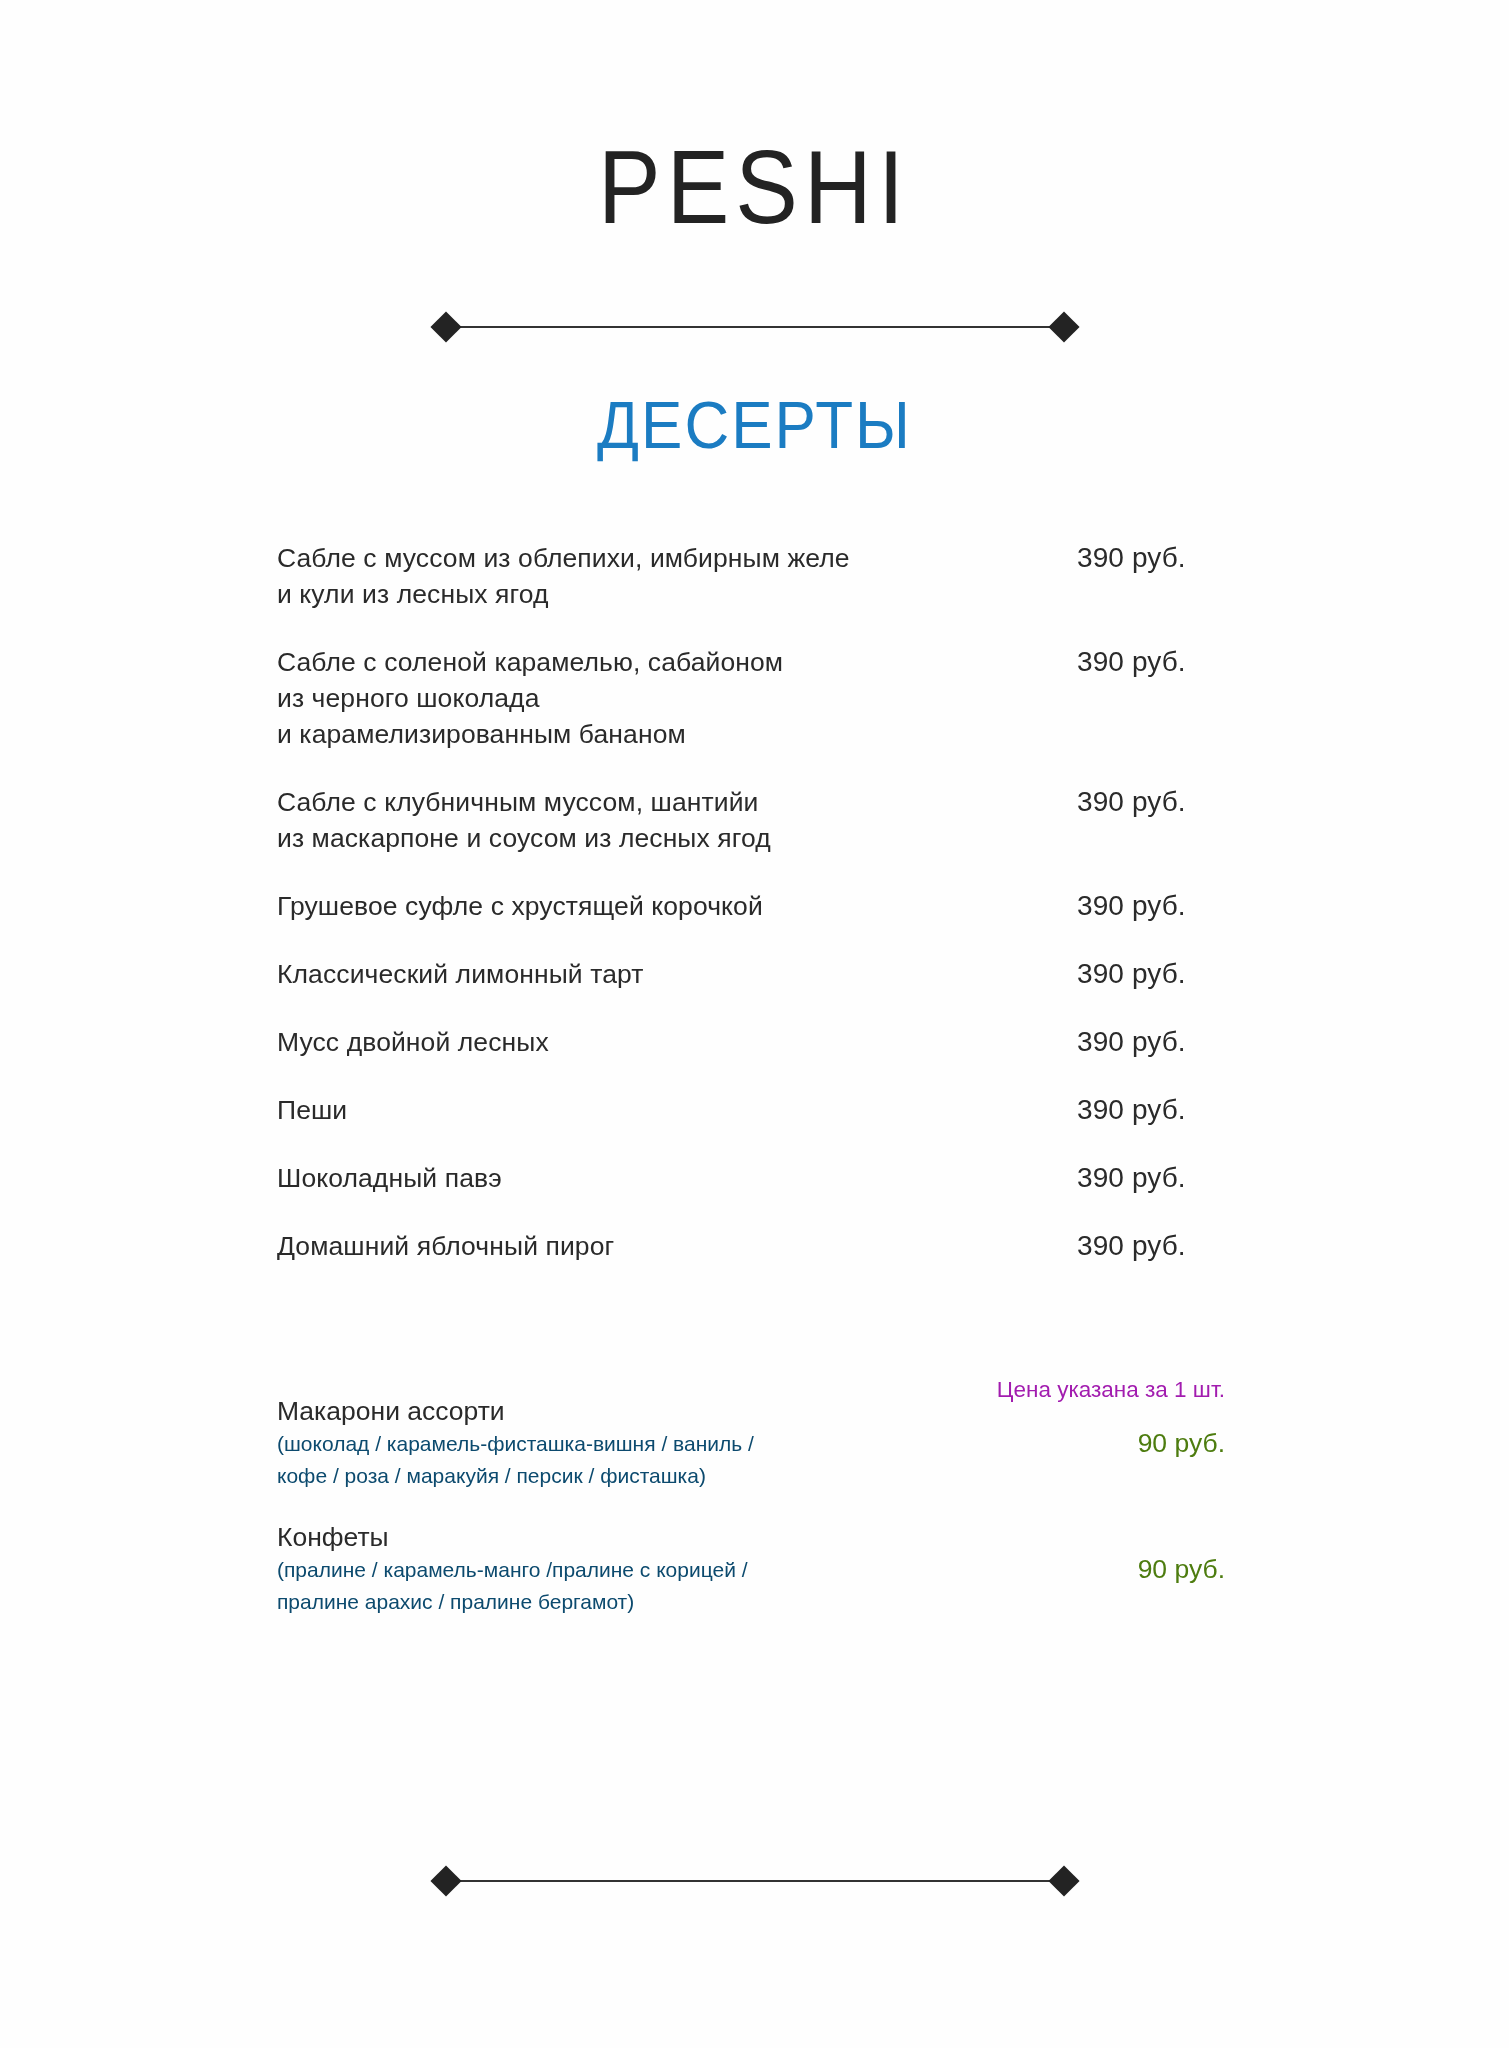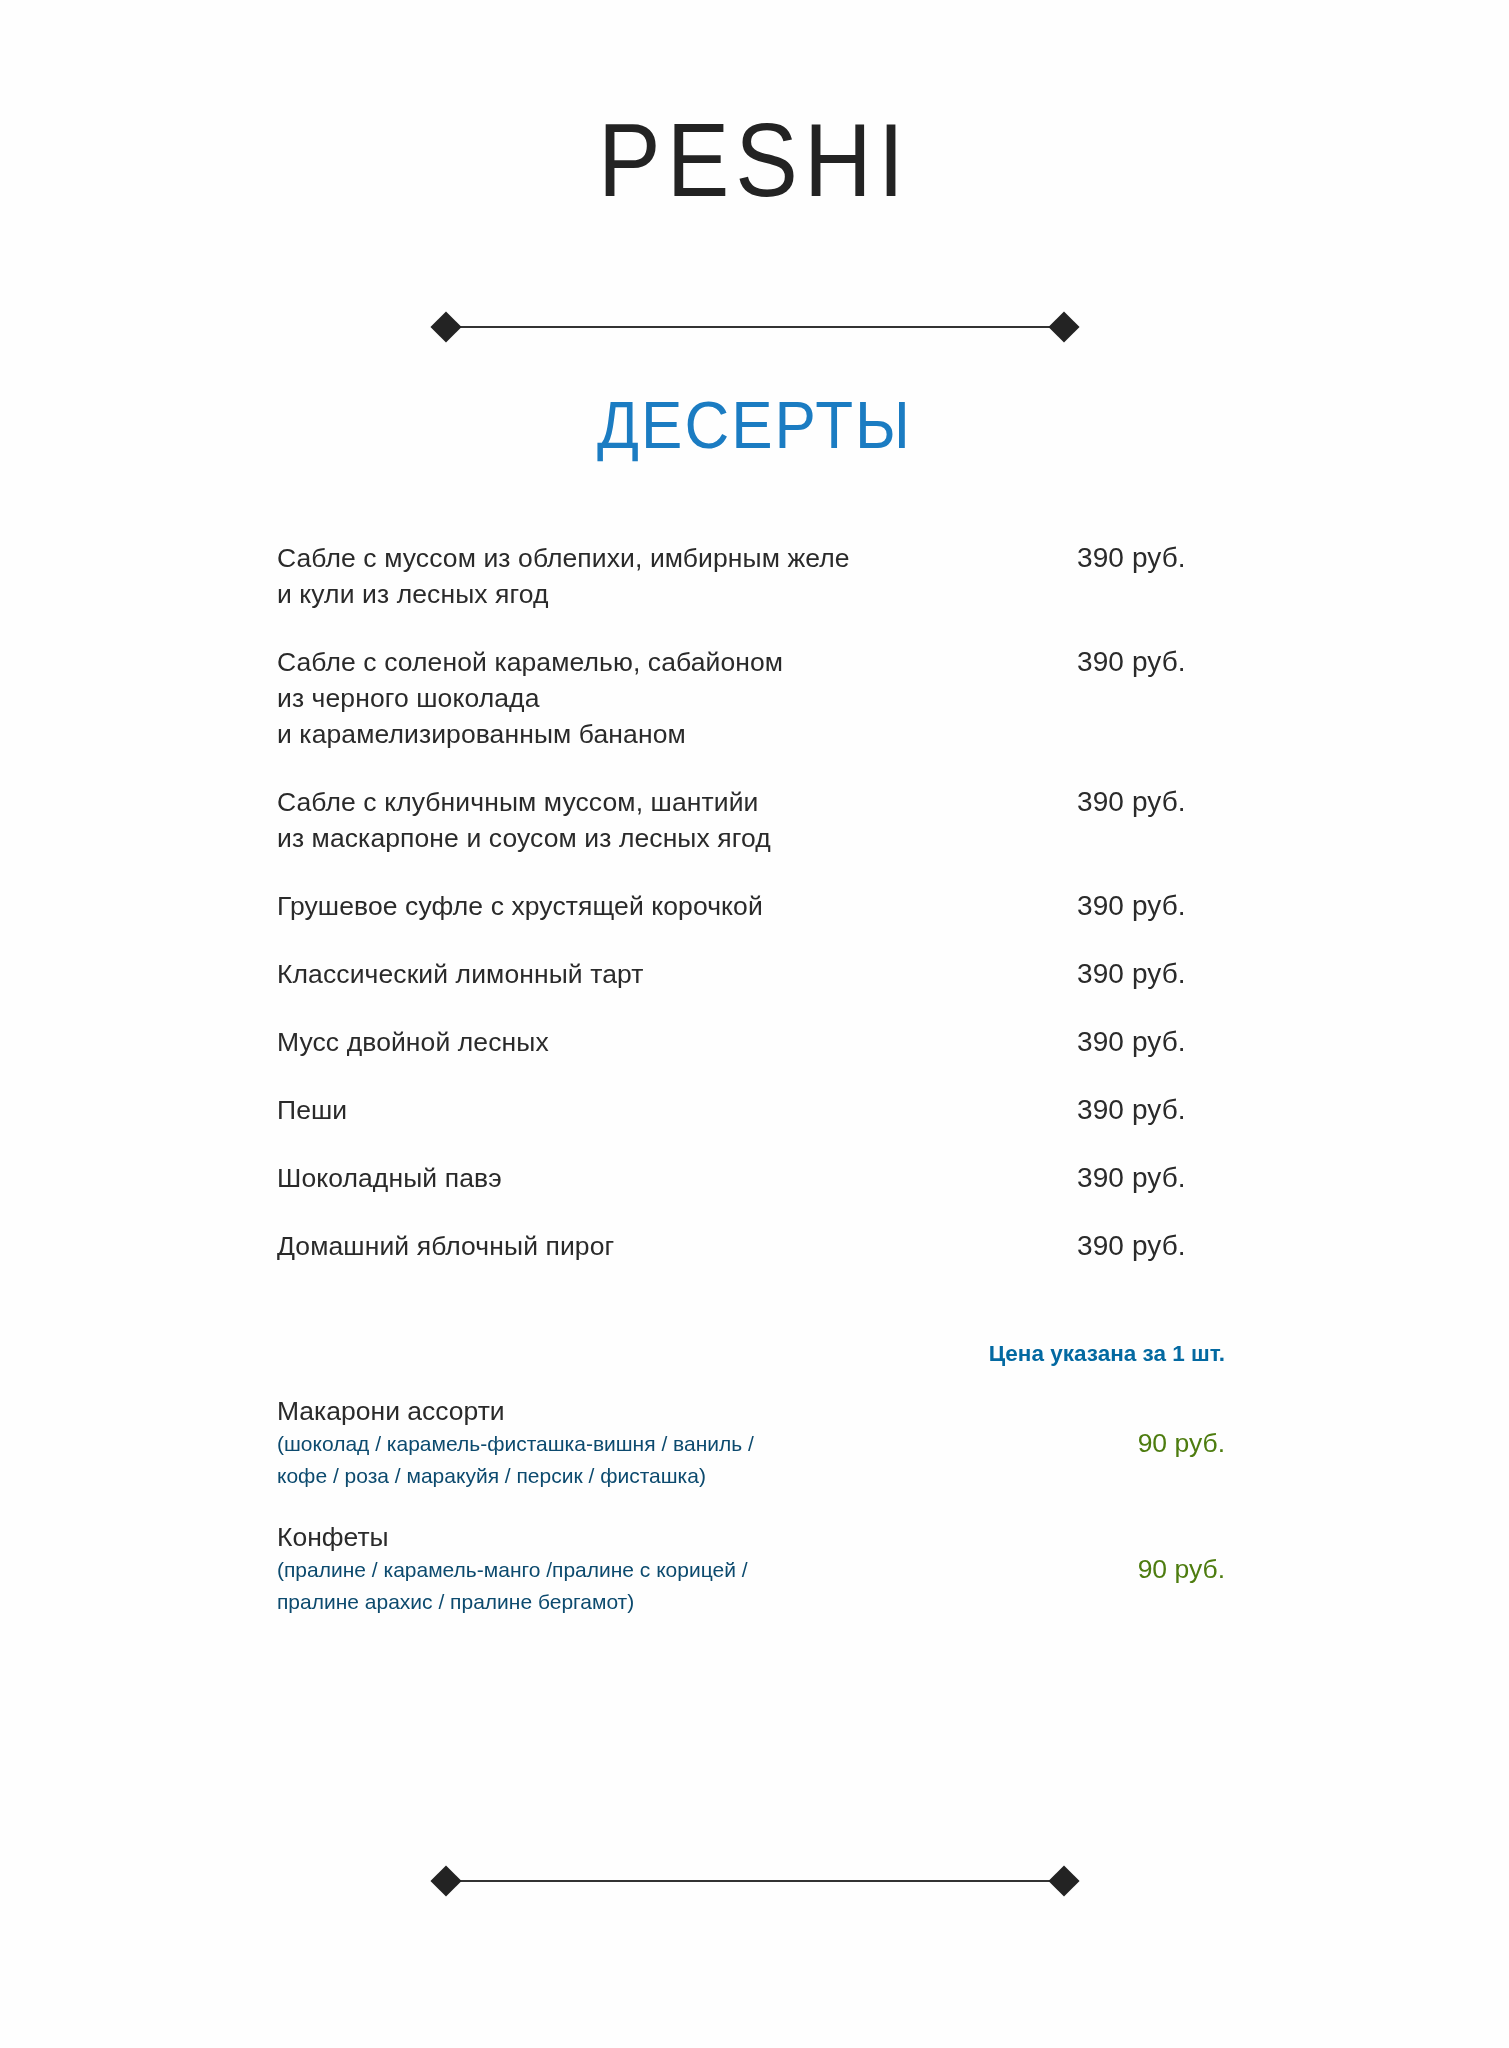--- a/index.html
+++ b/index.html
@@ -18,21 +18,21 @@
 
   .page {
     position: absolute;
     inset: 0;
     background: #fefefe;
   }
 
   
   .logo-wrap {
     position: absolute;
-    top: 109px;
+    top: 136px;
     left: 0;
     width: 100%;
     text-align: center;
   }
   .logo {
     display: inline-block;
     font-family: "Liberation Sans", sans-serif;
     font-size: 92px;
     line-height: 1;
     font-weight: 300;
@@ -123,28 +123,28 @@
     font-weight: 300;
     letter-spacing: 0.1px;
     color: #2a2a2a;
     padding-left: 48px;
     box-sizing: border-box;
   }
 
   
   .note {
     position: absolute;
-    top: 1339px;
+    top: 1375px;
     left: 277px;
     width: 952px;
     text-align: right;
     font-size: 22.5px;
     line-height: 30px;
-    font-weight: 700;
-    color: #0369a1;
+    font-weight: 400;
+    color: #a21caf;
     padding-right: 4px;
     box-sizing: border-box;
   }
 
   
   .menu-secondary {
     position: absolute;
     top: 1394px;
     left: 277px;
     width: 952px;

